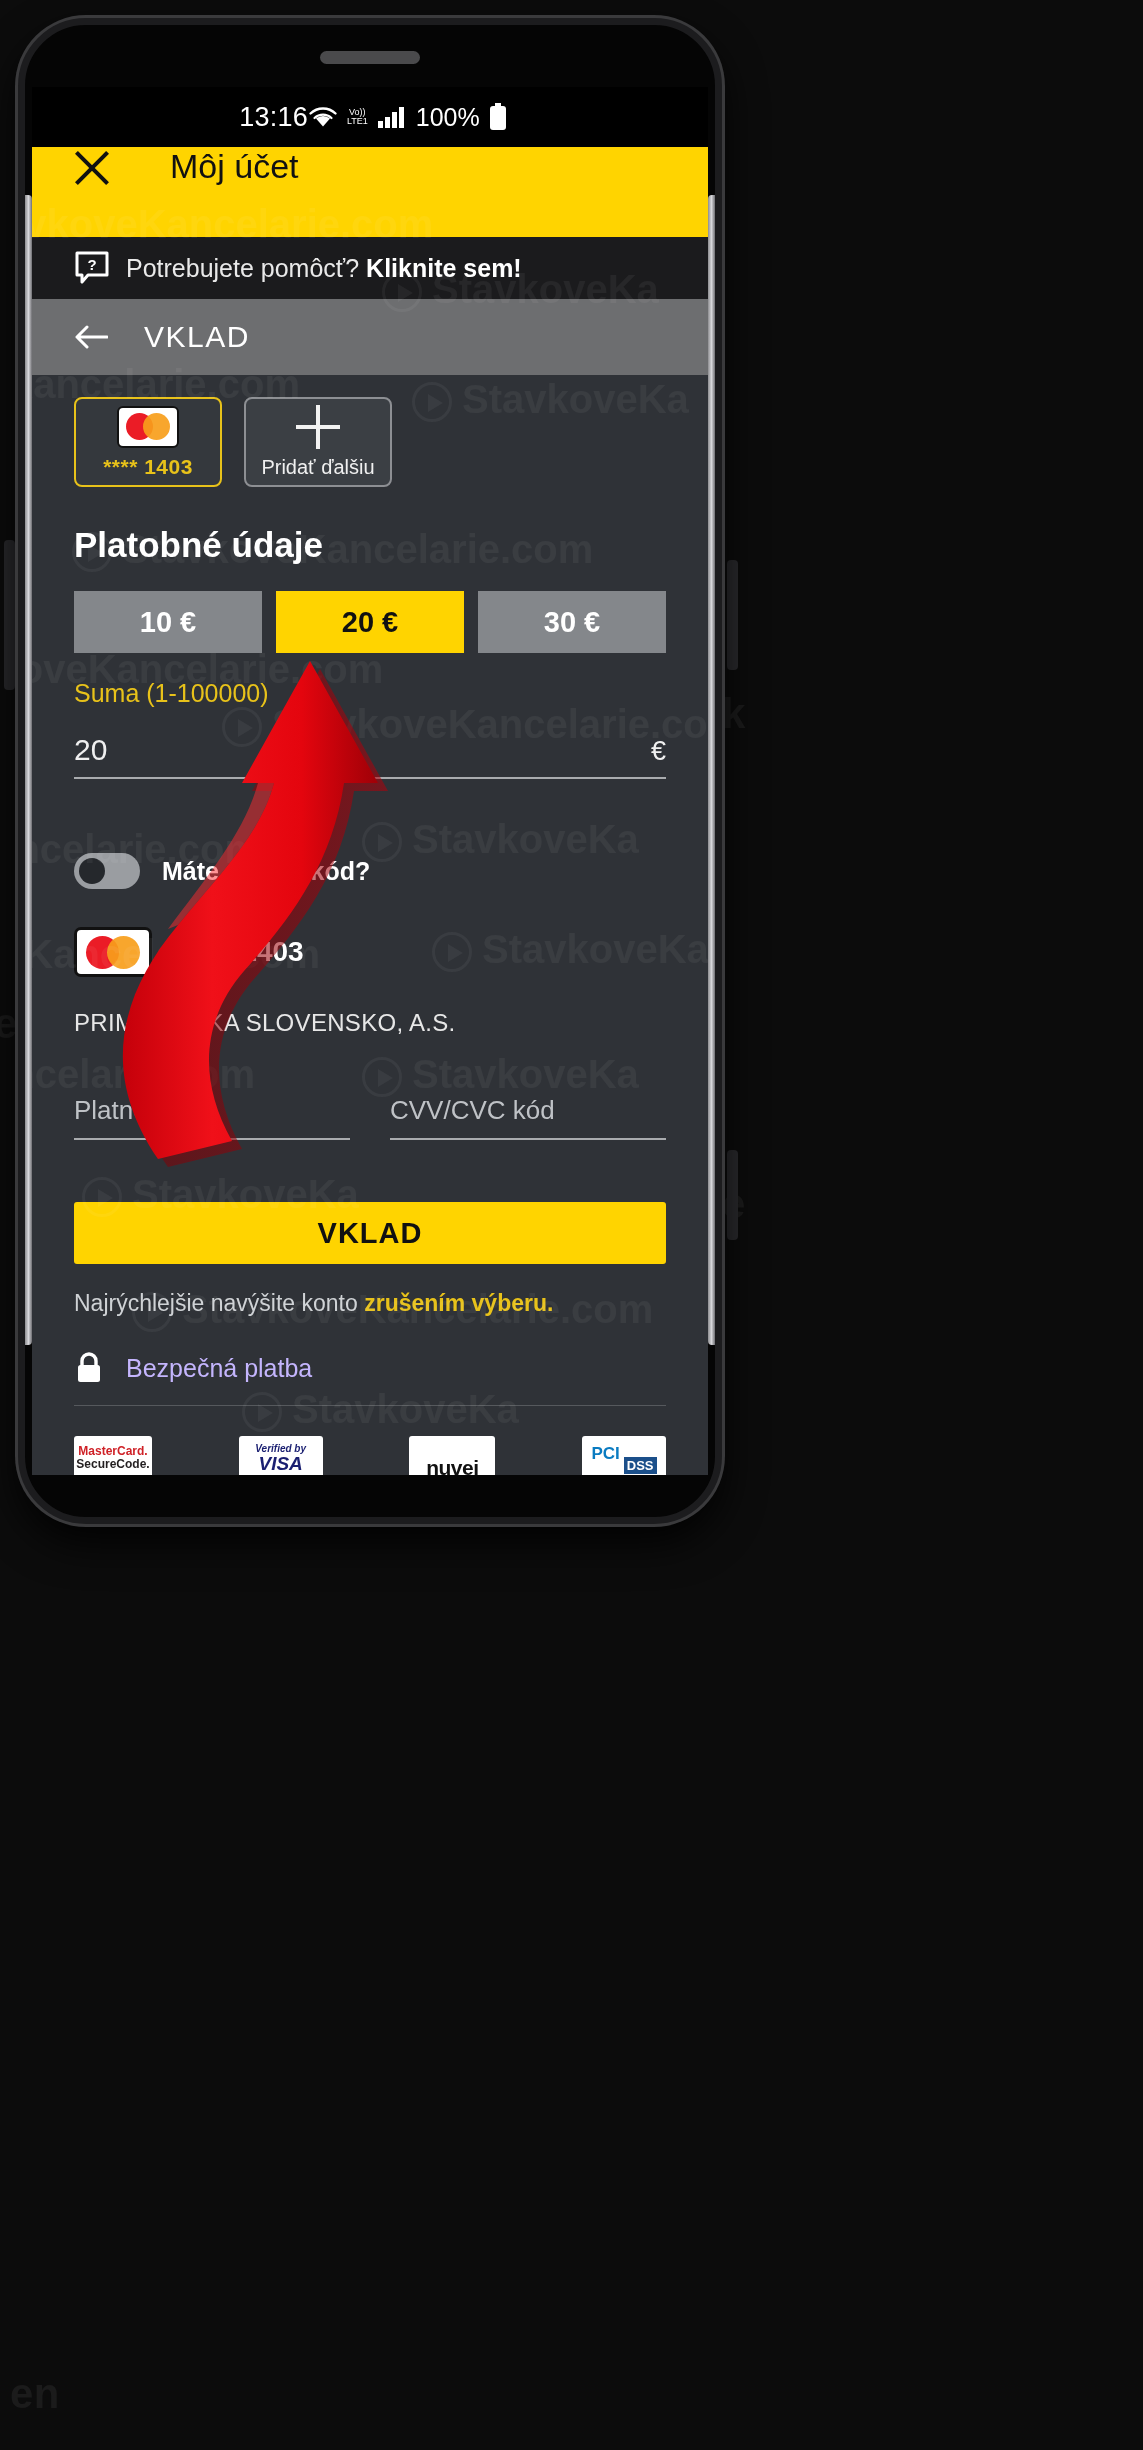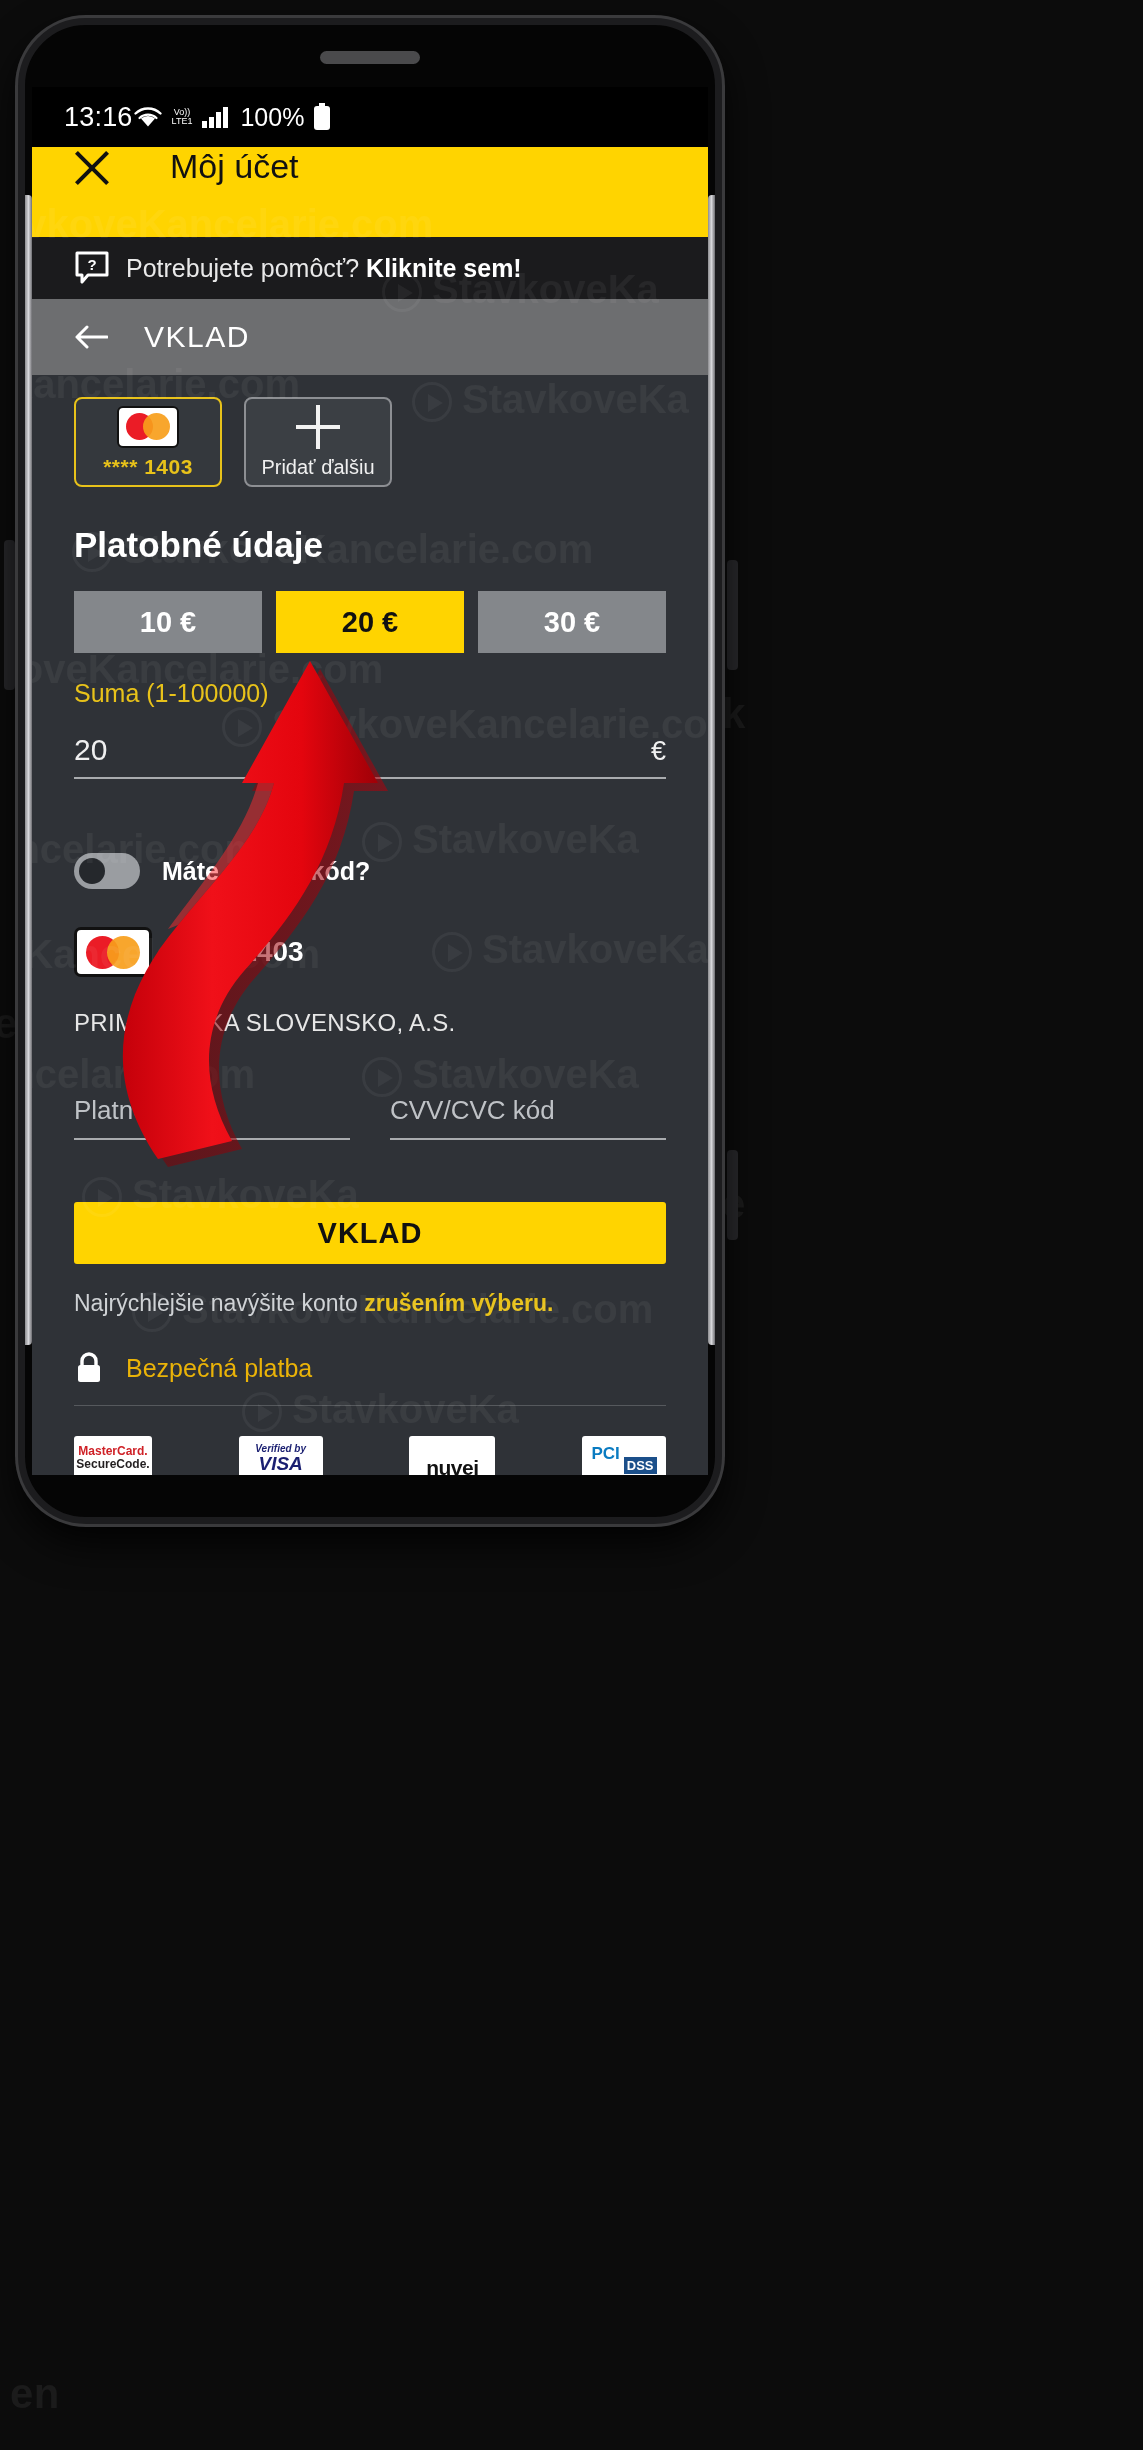--- a/index.html
+++ b/index.html
@@ -49,21 +49,21 @@
 
   #screen {
     position: absolute; left: 7px; top: 62px;
     width: 676px; height: 1388px;
     background: #2c2f33; overflow: hidden;
   }
 
   
   #statusbar {
     height: 60px; background: #000; color: #fff;
-    display: flex; align-items: center; justify-content: flex-start;
+    display: flex; align-items: center; justify-content: center;
     padding: 0 26px 0 32px;
   }
   #clock { font-size: 27px; letter-spacing: .2px; }
   #status-right { display: flex; align-items: center; gap: 9px; }
   .sicon { display: block; }
   .volte {
     font-size: 9px; line-height: 9px; color: #fff; text-align: center;
     font-family: "Liberation Sans", sans-serif;
   }
   #batt-pct { font-size: 25px; margin-left: 2px; }
@@ -195,21 +195,21 @@
     display:flex; align-items:center; justify-content:center;
     font-size: 29px; font-weight:bold; color:#111; letter-spacing: 1px;
     border-radius: 3px;
   }
 
   #fast-note { font-size: 23px; color:#cfd2d5; margin-top: 26px; }
   #fast-note b { color:#e8c21a; }
 
   
   #secure-row { display:flex; align-items:center; gap: 22px; margin-top: 34px; }
-  #secure-label { font-size: 25px; color:#eab308; }
+  #secure-label { font-size: 25px; color:#c4b5fd; }
   #hr { border-bottom: 1px solid #56595d; margin-top: 20px; }
 
   
   #logos { display:flex; align-items:center; justify-content:space-between; margin-top: 30px; }
   .logo { background:#fff; border-radius:3px; display:flex;
           flex-direction:column; align-items:center; justify-content:center; }
   #lg-mc { width: 78px; height: 44px; }
   #lg-mc .t1 { font-size: 12px; font-weight:bold; color:#cf2127; line-height:13px; }
   #lg-mc .t2 { font-size: 12px; font-weight:bold; color:#231f20; line-height:13px; }
   #lg-visa { width: 84px; height: 44px; }

